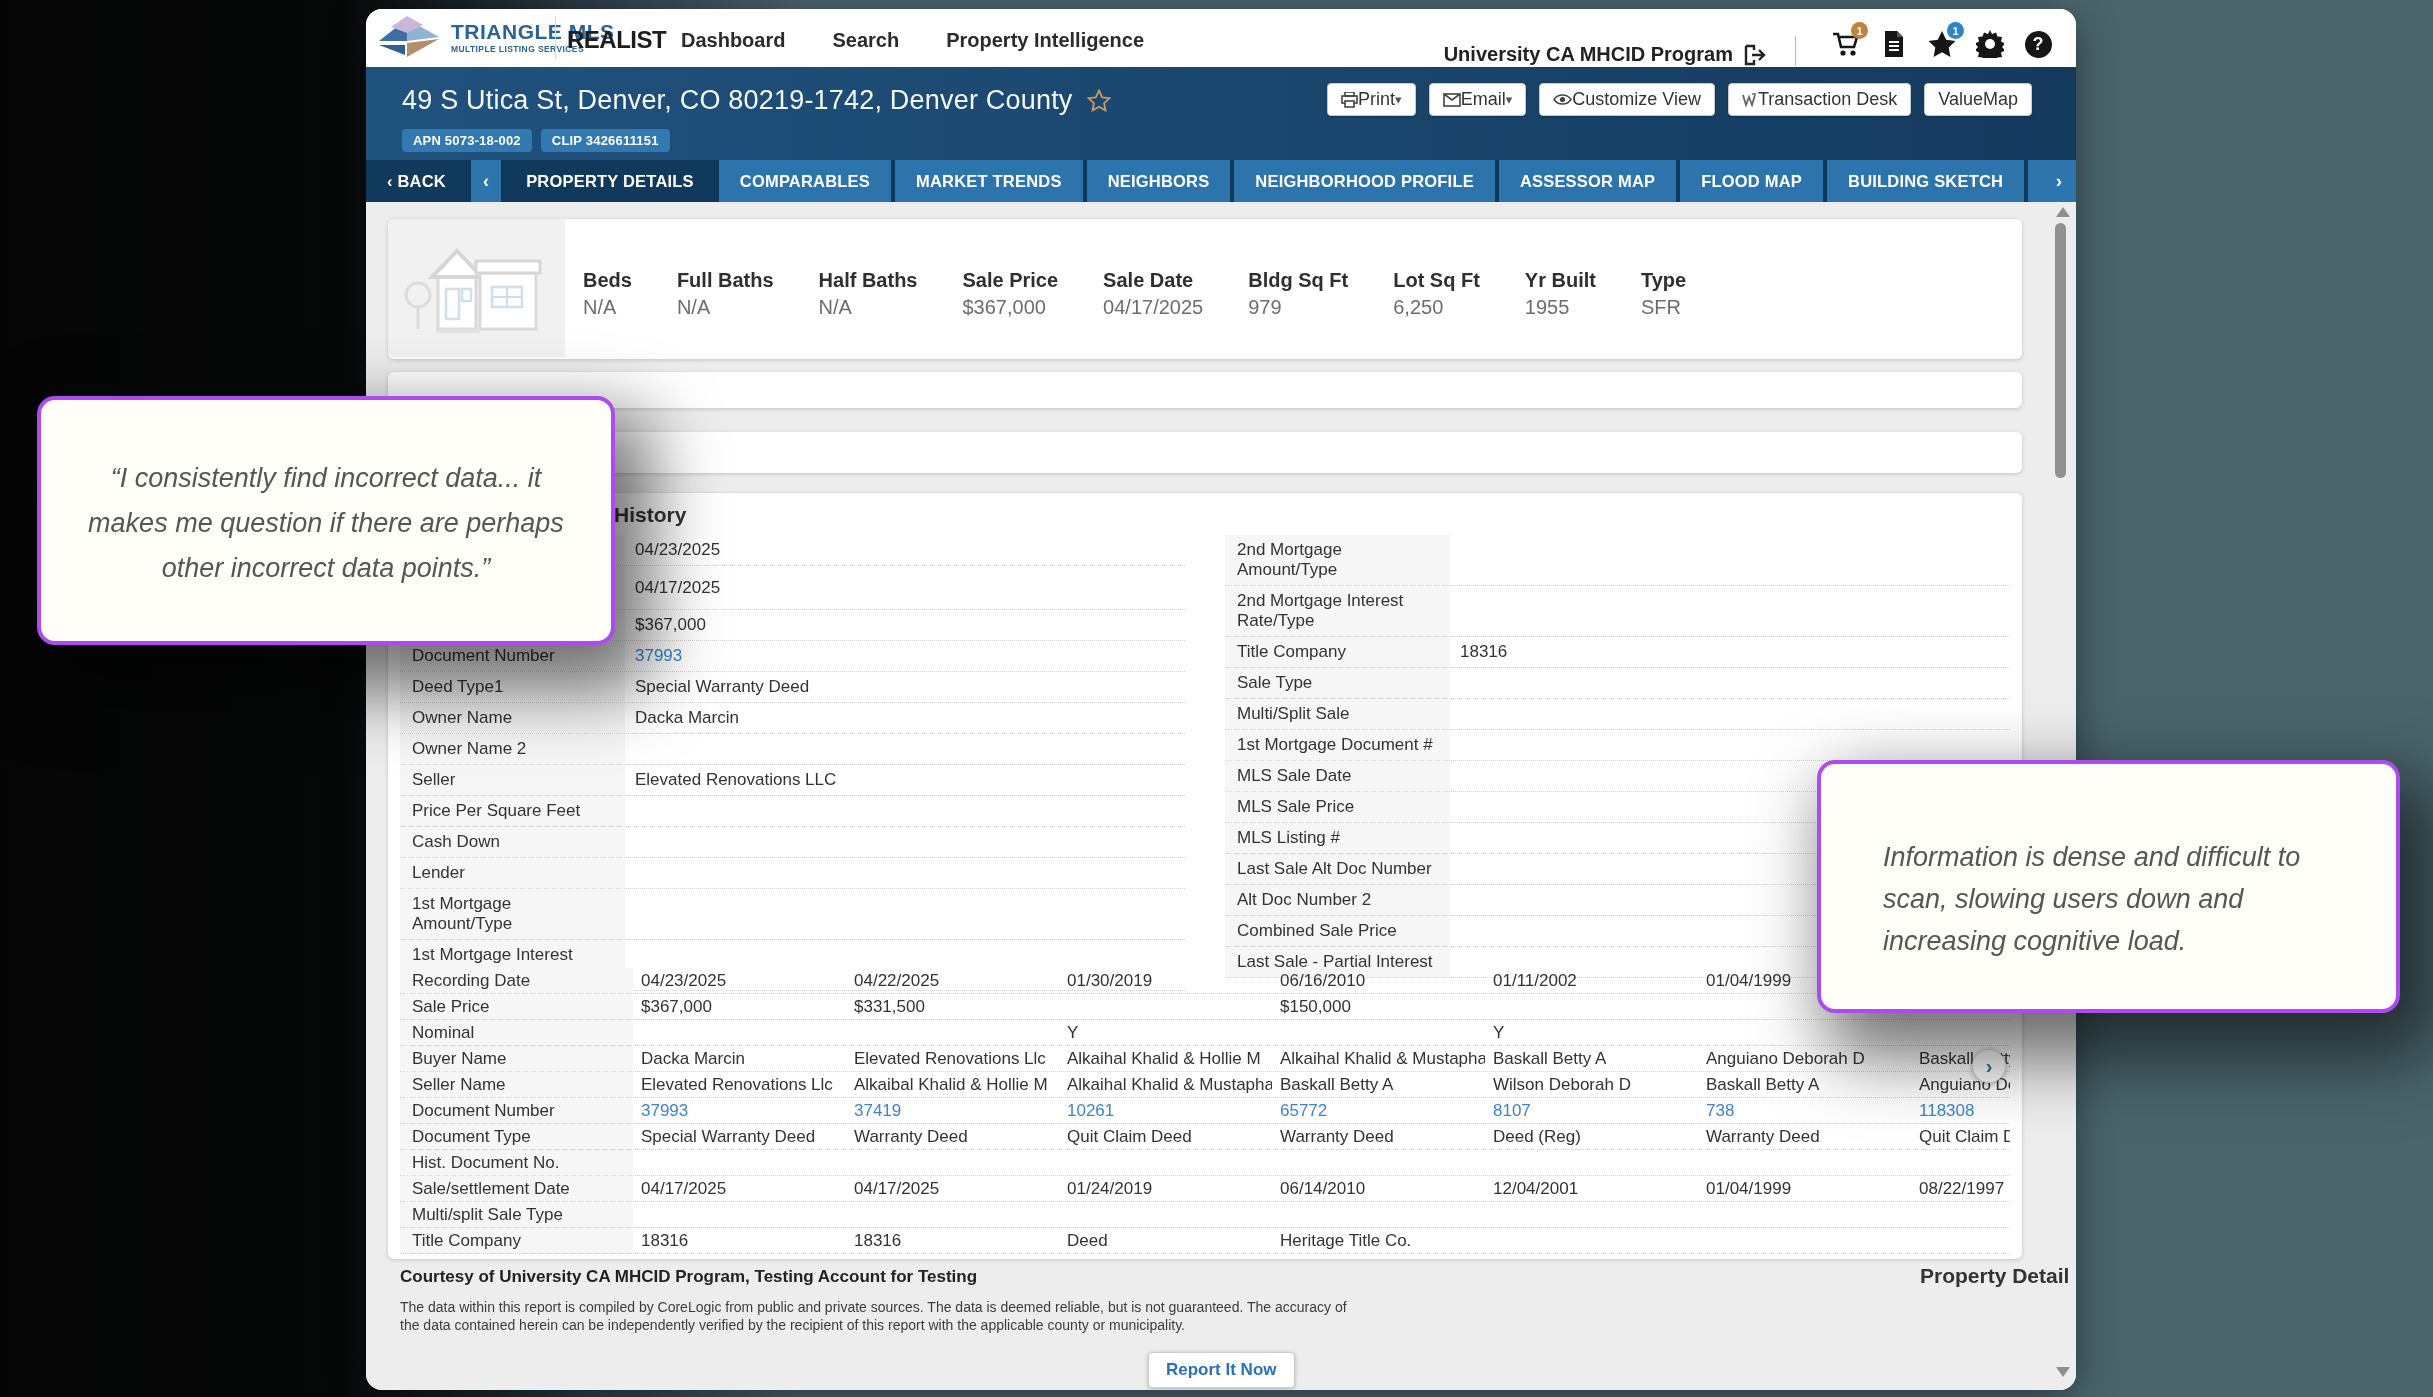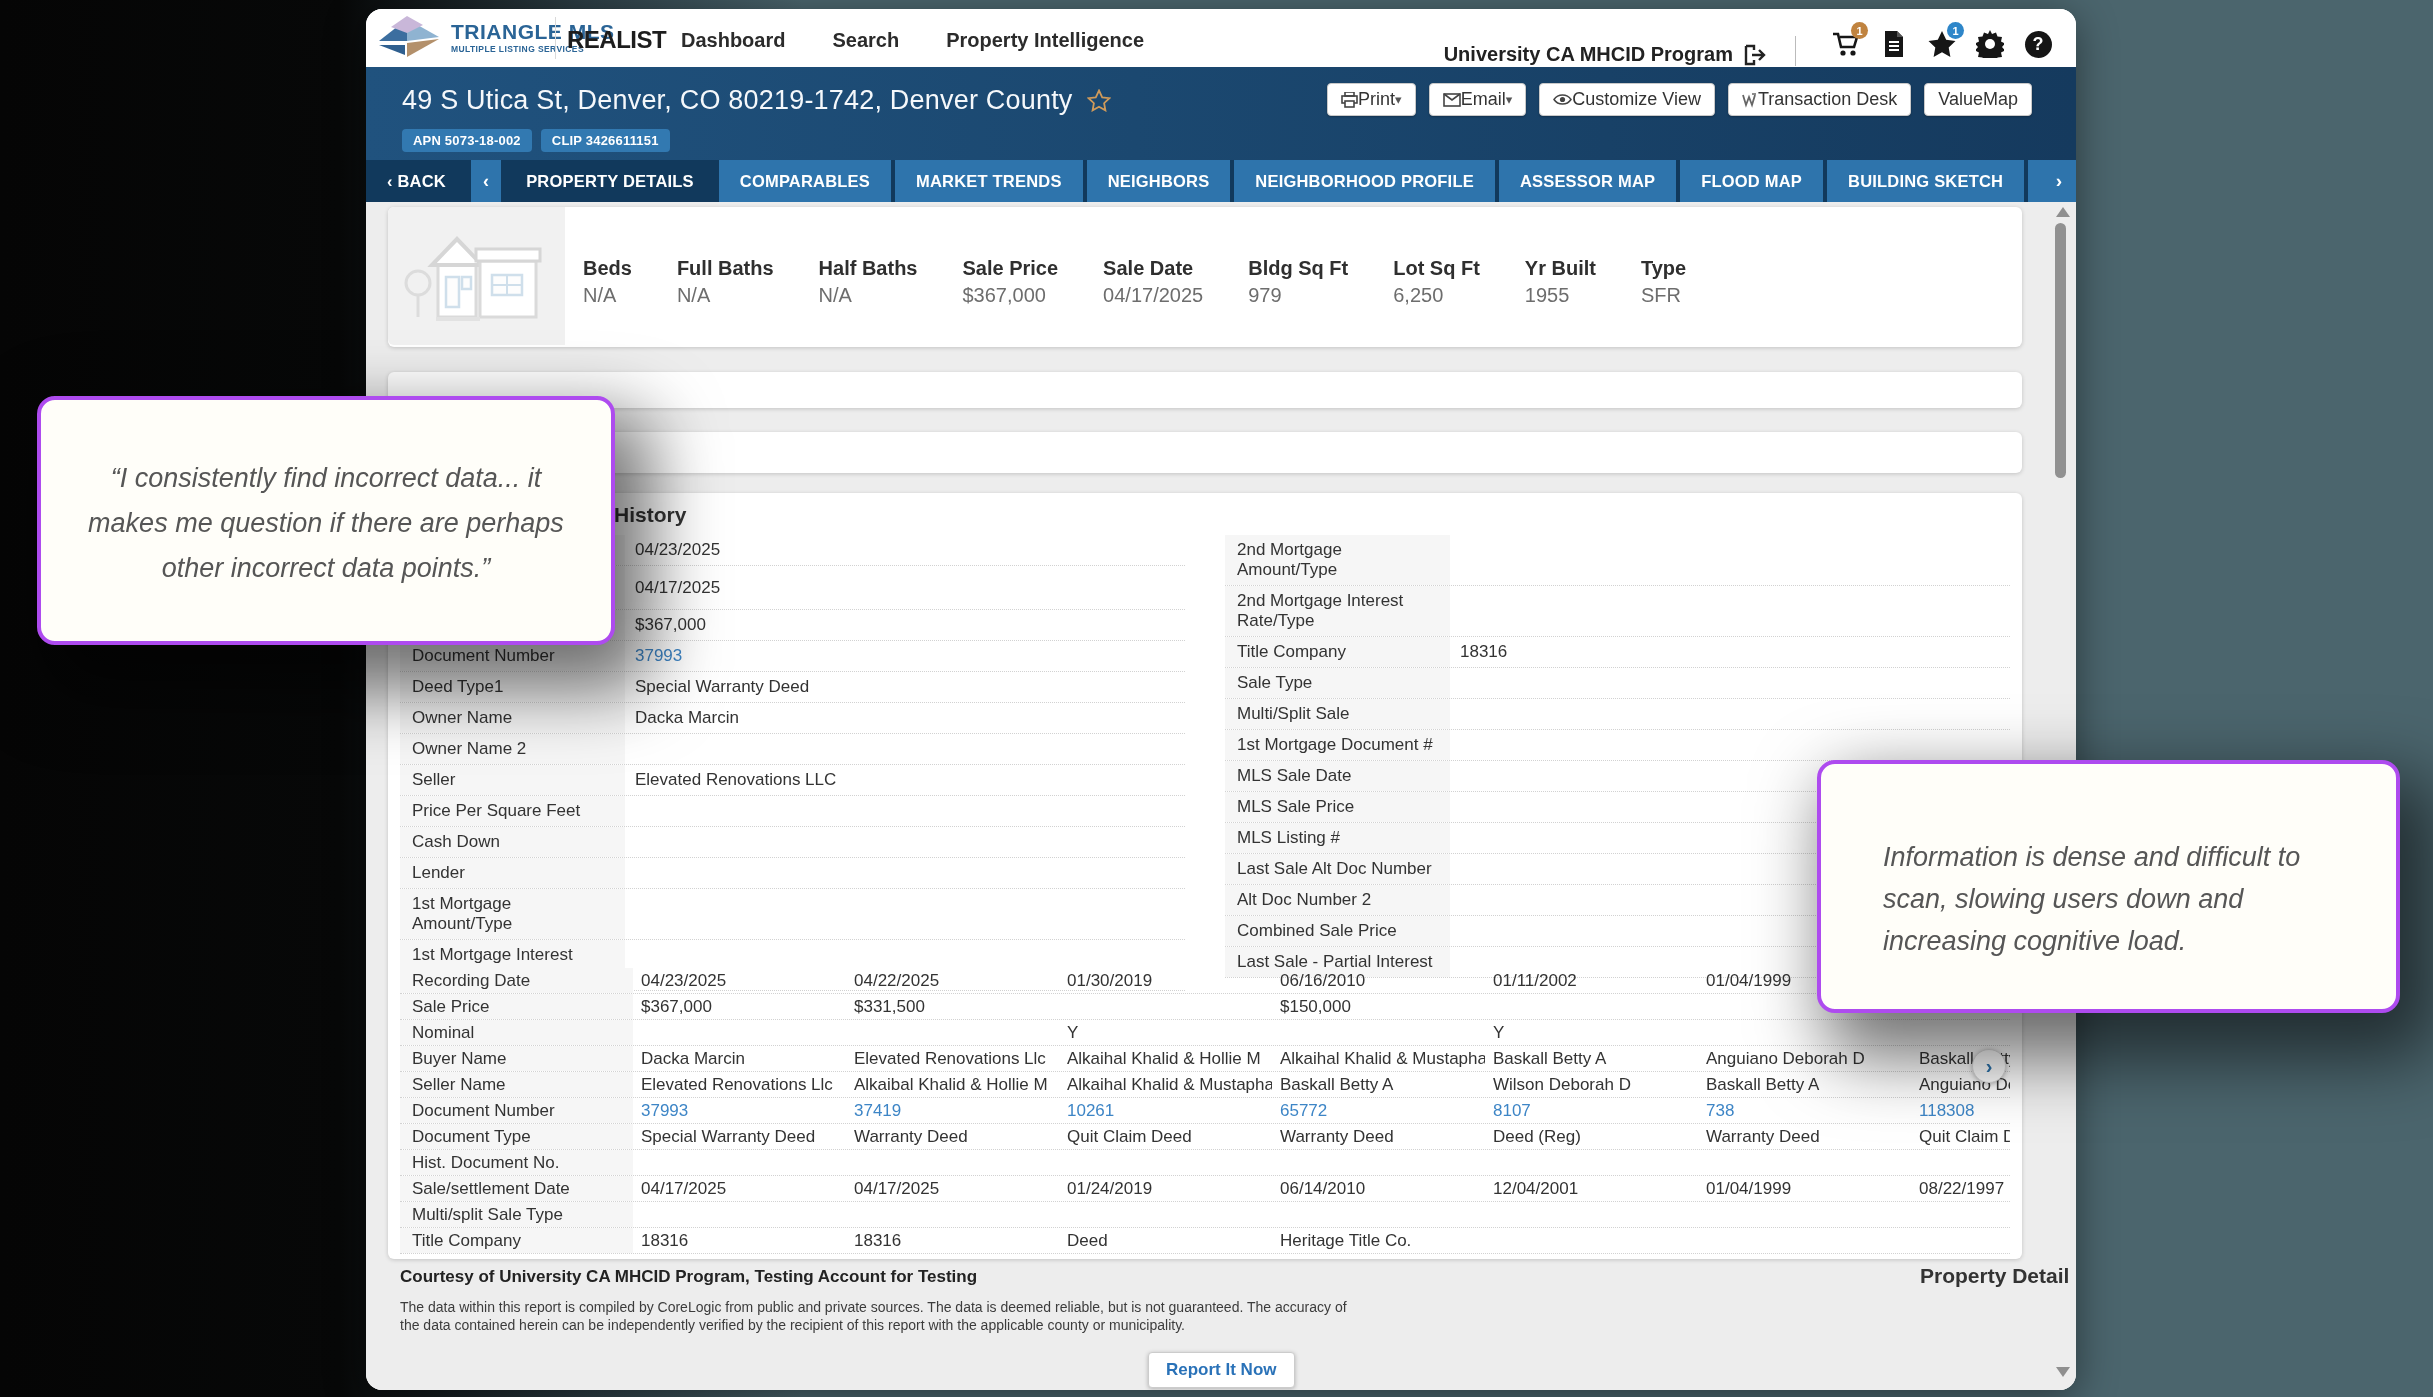--- a/index.html
+++ b/index.html
@@ -44,21 +44,21 @@
   .tabs { position:relative; height:42px; background:#11395c; display:flex; overflow:hidden; padding-right:34px; }
   .tab { flex:0 0 auto; display:flex; align-items:center; padding:0 21px; margin-right:4px;
     background:#2e74ac; color:#fff; font-size:16.5px; font-weight:bold; letter-spacing:.2px; white-space:nowrap; cursor:pointer; }
   .tab.dark, .tab.active { background:#11395c; }
   .tab.scrollbtn { padding:0 12px; font-size:18px; }
   .tab-right { position:absolute; right:0; top:0; width:34px; height:42px; background:#2e74ac; color:#fff;
     display:flex; align-items:center; justify-content:center; font-size:19px; font-weight:bold; cursor:pointer; }
   
   .content { position:absolute; left:0; right:0; top:193px; bottom:0; background:#ededed; }
   .card { position:absolute; left:22px; width:1634px; background:#fff; border-radius:6px; box-shadow:0 1px 4px rgba(0,0,0,.18); }
-  .card.summary { top:5px; height:140px; }
+  .card.summary { top:17px; height:140px; }
   .card.c1 { top:170px; height:36px; }
   .card.c2 { top:230px; height:41px; }
   .card.main { top:291px; height:766px; }
   .house { position:absolute; left:0; top:0; width:177px; height:138px; background:#f1f1f1; border-radius:6px 0 0 6px;
     display:flex; align-items:center; justify-content:center; }
   .stats { position:absolute; left:195px; top:50px; display:flex; gap:45px; }
   .stat-label { font-size:20px; font-weight:bold; color:#2f2f2f; }
   .stat-value { font-size:20px; color:#6d6d6d; margin-top:4px; }
   .section-title { position:absolute; left:177px; top:10px; font-size:21px; font-weight:bold; color:#333; }
   

